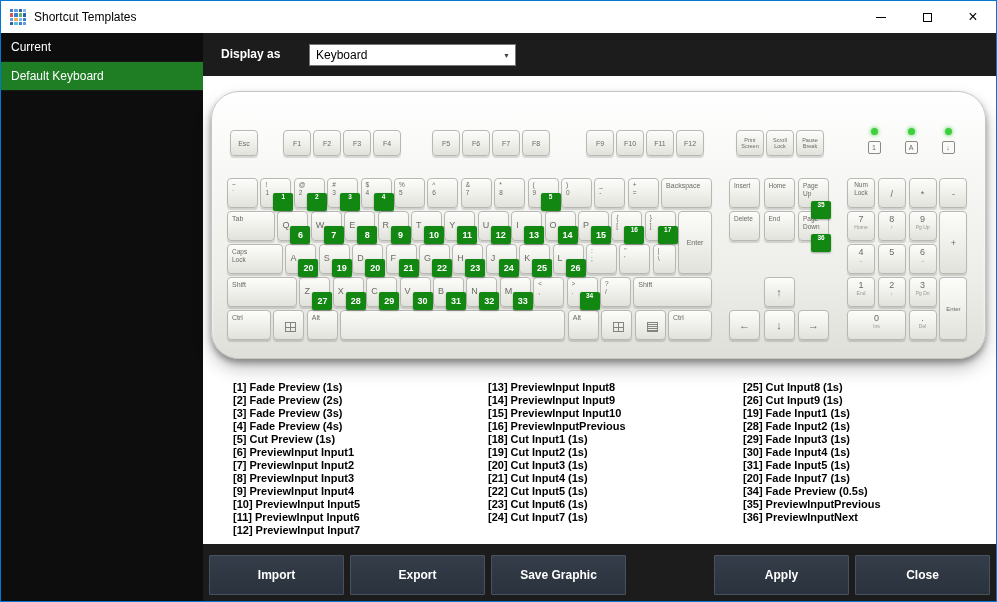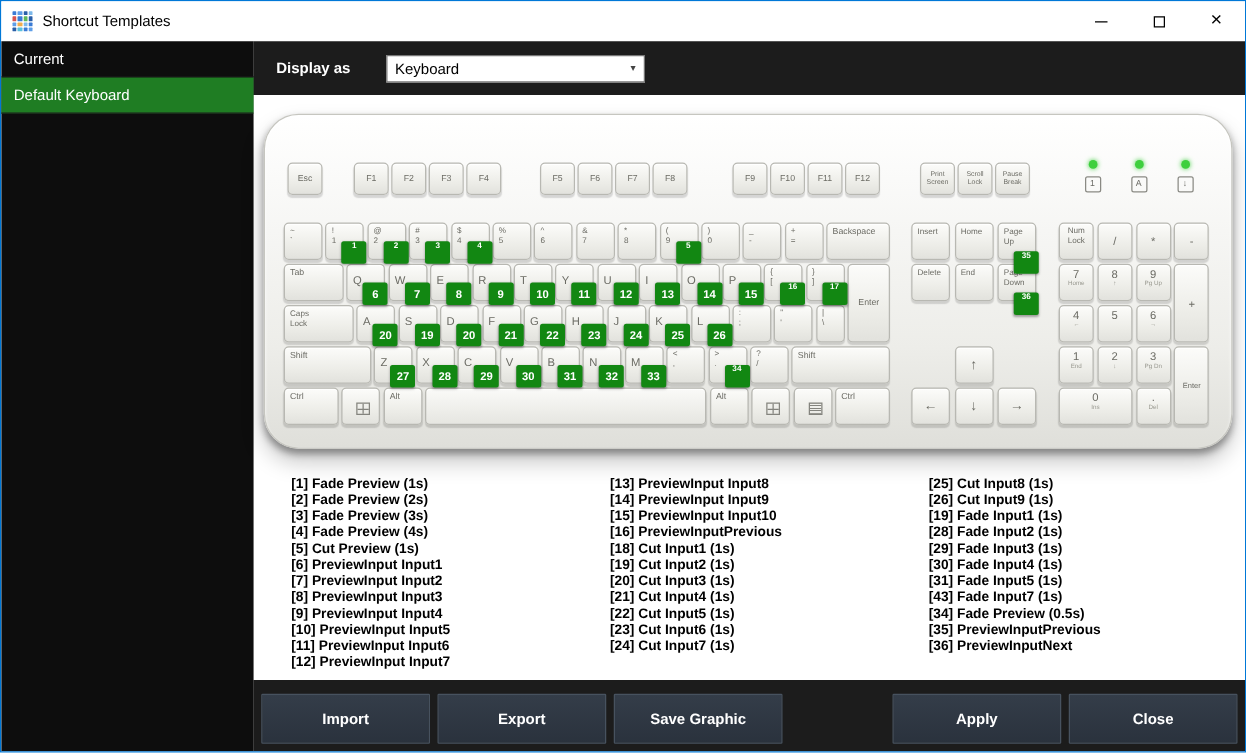--- a/index.html
+++ b/index.html
@@ -503,21 +503,21 @@
         <div class="sline">[24] Cut Input7 (1s)</div>
       </div>
       <div class="scol">
         <div class="sline">[25] Cut Input8 (1s)</div>
         <div class="sline">[26] Cut Input9 (1s)</div>
         <div class="sline">[19] Fade Input1 (1s)</div>
         <div class="sline">[28] Fade Input2 (1s)</div>
         <div class="sline">[29] Fade Input3 (1s)</div>
         <div class="sline">[30] Fade Input4 (1s)</div>
         <div class="sline">[31] Fade Input5 (1s)</div>
-        <div class="sline">[43] Fade Input7 (1s)</div>
+        <div class="sline">[20] Fade Input7 (1s)</div>
         <div class="sline">[34] Fade Preview (0.5s)</div>
         <div class="sline">[35] PreviewInputPrevious</div>
         <div class="sline">[36] PreviewInputNext</div>
       </div>
     </div>
 </div>
 
 <div class="footer" id="footer">
     <div class="fbtn">Import</div>
     <div class="fbtn">Export</div>

